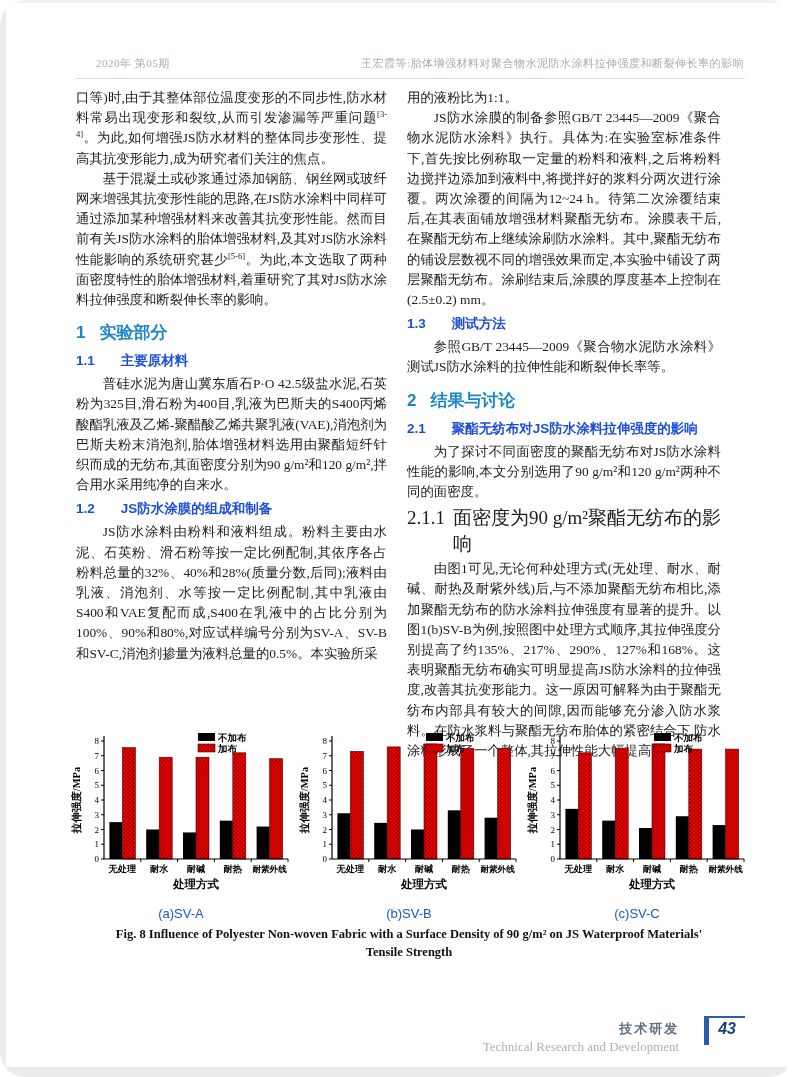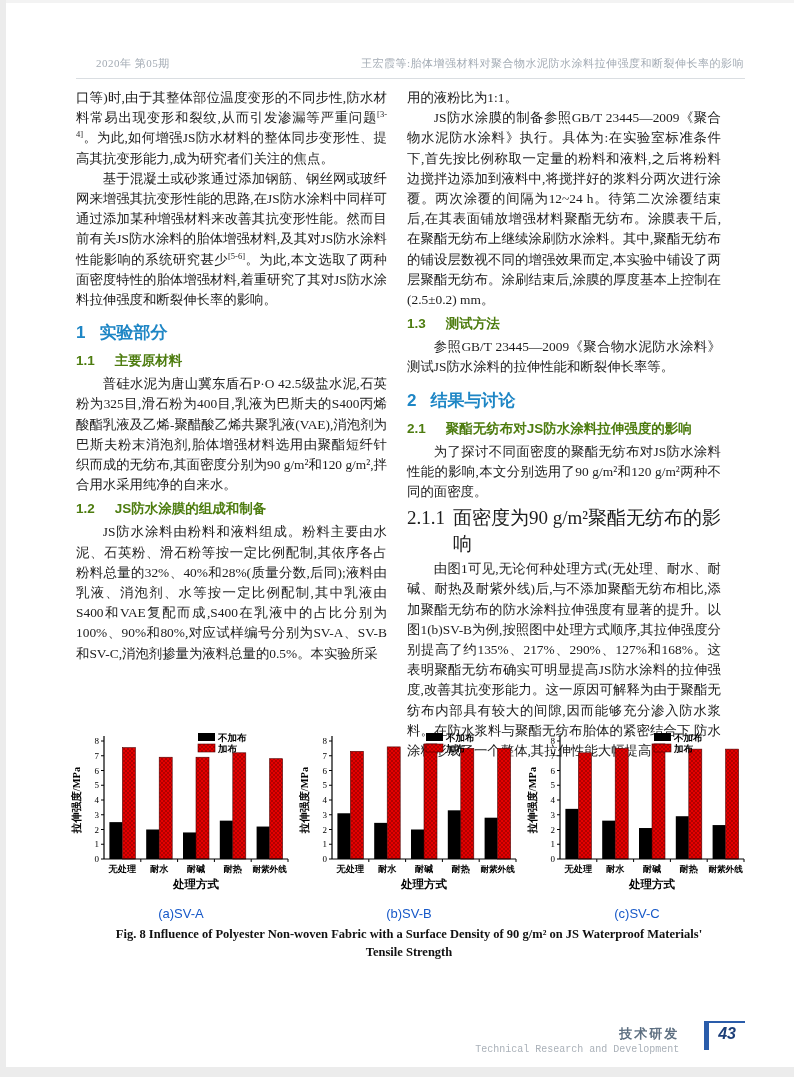--- a/index.html
+++ b/index.html
@@ -1,54 +1,54 @@
 <!DOCTYPE html>
 <html><head>
 <meta charset="utf-8">
 <style>
   html,body{margin:0;padding:0;background:#fff;}
   #page{position:relative;width:794px;height:1077px;background:#ffffff;overflow:hidden;
-        font-family:"Liberation Serif","DejaVu Serif",serif;color:#1c1c1c;}
+        font-family:"Liberation Serif","DejaVu Serif",serif;color:#1c1c1c;border-radius:25px;}
   .edge-left{position:absolute;left:0;top:0;bottom:0;width:6px;background:#ececec;}
   .edge-bottom{position:absolute;left:0;right:0;bottom:0;height:10px;background:#ececec;}
   .edge-top{position:absolute;left:0;right:0;top:0;height:3px;background:#f3f3f3;}
 
   .header{position:absolute;left:96px;right:50px;top:56px;display:flex;justify-content:space-between;
           font-size:11px;color:#a3abb4;letter-spacing:.5px;}
   .header-rule{position:absolute;left:76px;right:49px;top:78px;border-top:1px solid #dadee2;}
 
   .col{position:absolute;top:88px;}
   .col-left{left:76px;width:311px;}
   .col-right{left:407px;width:314px;}
   .col p{margin:0;font-size:13.4px;line-height:20.2px;text-align:justify;}
   .indent{text-indent:2em;}
   sup.ref{font-size:8.5px;vertical-align:super;line-height:0;}
 
   .h-main{display:flex;gap:14px;align-items:baseline;color:#1e86c5;font-weight:bold;
           font-size:17px;margin:11px 0 8px;font-family:"Liberation Sans","DejaVu Sans",sans-serif;}
-  .h-sub{display:flex;gap:20px;align-items:baseline;color:#4d7c0f;font-weight:bold;
+  .h-sub{display:flex;gap:26px;align-items:baseline;color:#1d4ed8;font-weight:bold;
          font-size:13.5px;margin:5px 0 4px;font-family:"Liberation Sans","DejaVu Sans",sans-serif;}
   .h-sub3{display:flex;gap:8px;align-items:baseline;color:#1c1c1c;font-weight:normal;
           font-size:19px;margin:3px 0 2px;}
 
   .figure{position:absolute;left:70px;top:731px;width:678px;}
   .charts{display:flex;justify-content:space-between;}
   .chart{text-align:center;}
   .chart svg text{font-family:"Liberation Serif","DejaVu Serif",serif;}
   .panel-label{color:#1658c8;font-weight:normal;font-size:13px;margin-top:1px;
                font-family:"Liberation Sans","DejaVu Sans",sans-serif;}
   .caption-cn{text-align:center;font-weight:bold;font-size:13px;margin-top:12px;color:#111;}
   .caption-en{text-align:center;font-weight:bold;font-size:12.5px;line-height:18px;margin:4px 30px 0;color:#111;}
 
   .footer{position:absolute;right:49px;bottom:22px;display:flex;align-items:flex-start;gap:25px;}
   .footer-text{text-align:right;padding-top:4px;}
   .footer-cn{font-size:13px;font-weight:bold;color:#5d6f81;letter-spacing:2px;
              font-family:"Liberation Sans","DejaVu Sans",sans-serif;}
-  .footer-en{font-size:10px;color:#aab1b9;margin-top:1px;
-             font-family:Liberation Mono, monospace;}
+  .footer-en{font-size:13px;color:#aab1b9;margin-top:1px;
+             font-family:Liberation Serif, serif;}
   .page-box{border-top:2px solid #2a5caa;border-left:5px solid #2a5caa;padding:2px 9px 7px 9px;}
   .page-num{font-style:italic;font-weight:bold;font-size:16px;color:#1c3e78;
             font-family:"Liberation Sans","DejaVu Sans",sans-serif;text-align:right;}
 </style>
 </head>
 <body>
 
 <div id="page">
   <div class="edge-top"></div>
   <div class="edge-left"></div>

